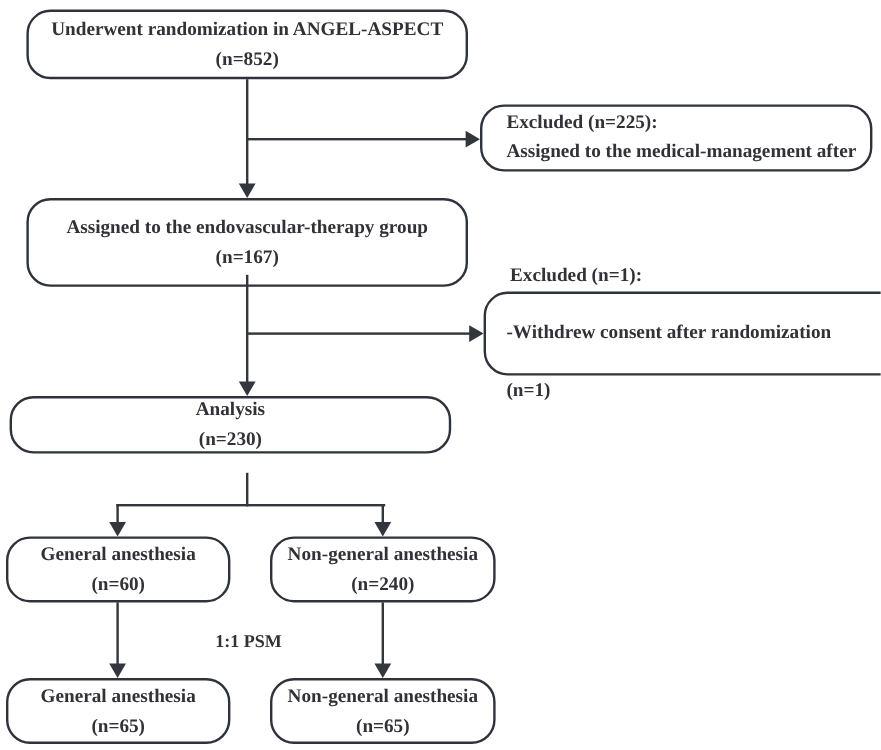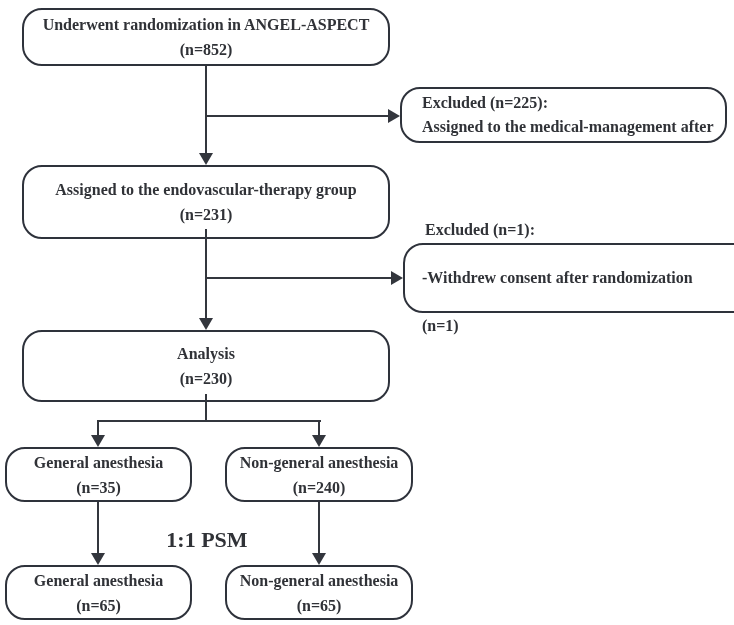--- a/index.html
+++ b/index.html
@@ -45,21 +45,21 @@
   .arrow-right{
     position:absolute;width:0;height:0;
     border-top:7px solid transparent;
     border-bottom:7px solid transparent;
     border-left:12px solid var(--line);
   }
   .psm{
     position:absolute;
     left:146px;top:527px;width:122px;
     text-align:center;
-    font-size:22px;
+    font-size:15px;
   }
 </style>
 </head>
 <body>
 
 <div class="canvas">
 
   <div class="box center" style="left:22px;top:8px;width:368px;height:58px;">
     <div class="bl">Underwent randomization in ANGEL-ASPECT</div>
     <div class="bl">(n=852)</div>
@@ -71,50 +71,50 @@
   <div class="hline" style="left:206px;top:115px;width:184px;"></div>
   <div class="arrow-right" style="left:388px;top:109px;"></div>
 
   <div class="box left" style="left:400px;top:87px;width:327px;height:56px;">
     <div class="bl">Excluded (n=225):</div>
     <div class="bl">Assigned to the medical-management after</div>
   </div>
 
   <div class="box center" style="left:22px;top:165px;width:368px;height:74px;">
     <div class="bl">Assigned to the endovascular-therapy group</div>
-    <div class="bl">(n=231)</div>
+    <div class="bl">(n=167)</div>
   </div>
 
   <div class="vline" style="left:205px;top:229px;height:90px;"></div>
   <div class="arrow-down" style="left:199px;top:318px;"></div>
 
   <div class="hline" style="left:206px;top:277px;width:187px;"></div>
   <div class="arrow-right" style="left:391px;top:271px;"></div>
 
   <div class="box left" style="left:403px;top:243px;width:391px;height:70px;">
     <div class="bl">Excluded (n=1):</div>
     <div class="bl indent">-Withdrew consent after randomization</div>
     <div class="bl indent">(n=1)</div>
   </div>
 
-  <div class="box center" style="left:22px;top:330px;width:368px;height:72px;">
+  <div class="box center" style="left:8px;top:330px;width:368px;height:48px;">
     <div class="bl">Analysis</div>
     <div class="bl">(n=230)</div>
   </div>
 
   <div class="vline" style="left:205px;top:394px;height:28px;"></div>
   <div class="hline" style="left:97px;top:420px;width:224px;"></div>
   <div class="vline" style="left:97px;top:420px;height:17px;"></div>
   <div class="arrow-down" style="left:91px;top:435px;"></div>
   <div class="vline" style="left:318px;top:420px;height:17px;"></div>
   <div class="arrow-down" style="left:312px;top:435px;"></div>
 
   <div class="box center" style="left:5px;top:447px;width:187px;height:55px;">
     <div class="bl">General anesthesia</div>
-    <div class="bl">(n=35)</div>
+    <div class="bl">(n=60)</div>
   </div>
   <div class="box center" style="left:225px;top:447px;width:188px;height:55px;">
     <div class="bl">Non-general anesthesia</div>
     <div class="bl">(n=240)</div>
   </div>
 
   <div class="vline" style="left:97px;top:502px;height:53px;"></div>
   <div class="arrow-down" style="left:91px;top:553px;"></div>
   <div class="vline" style="left:318px;top:502px;height:53px;"></div>
   <div class="arrow-down" style="left:312px;top:553px;"></div>

